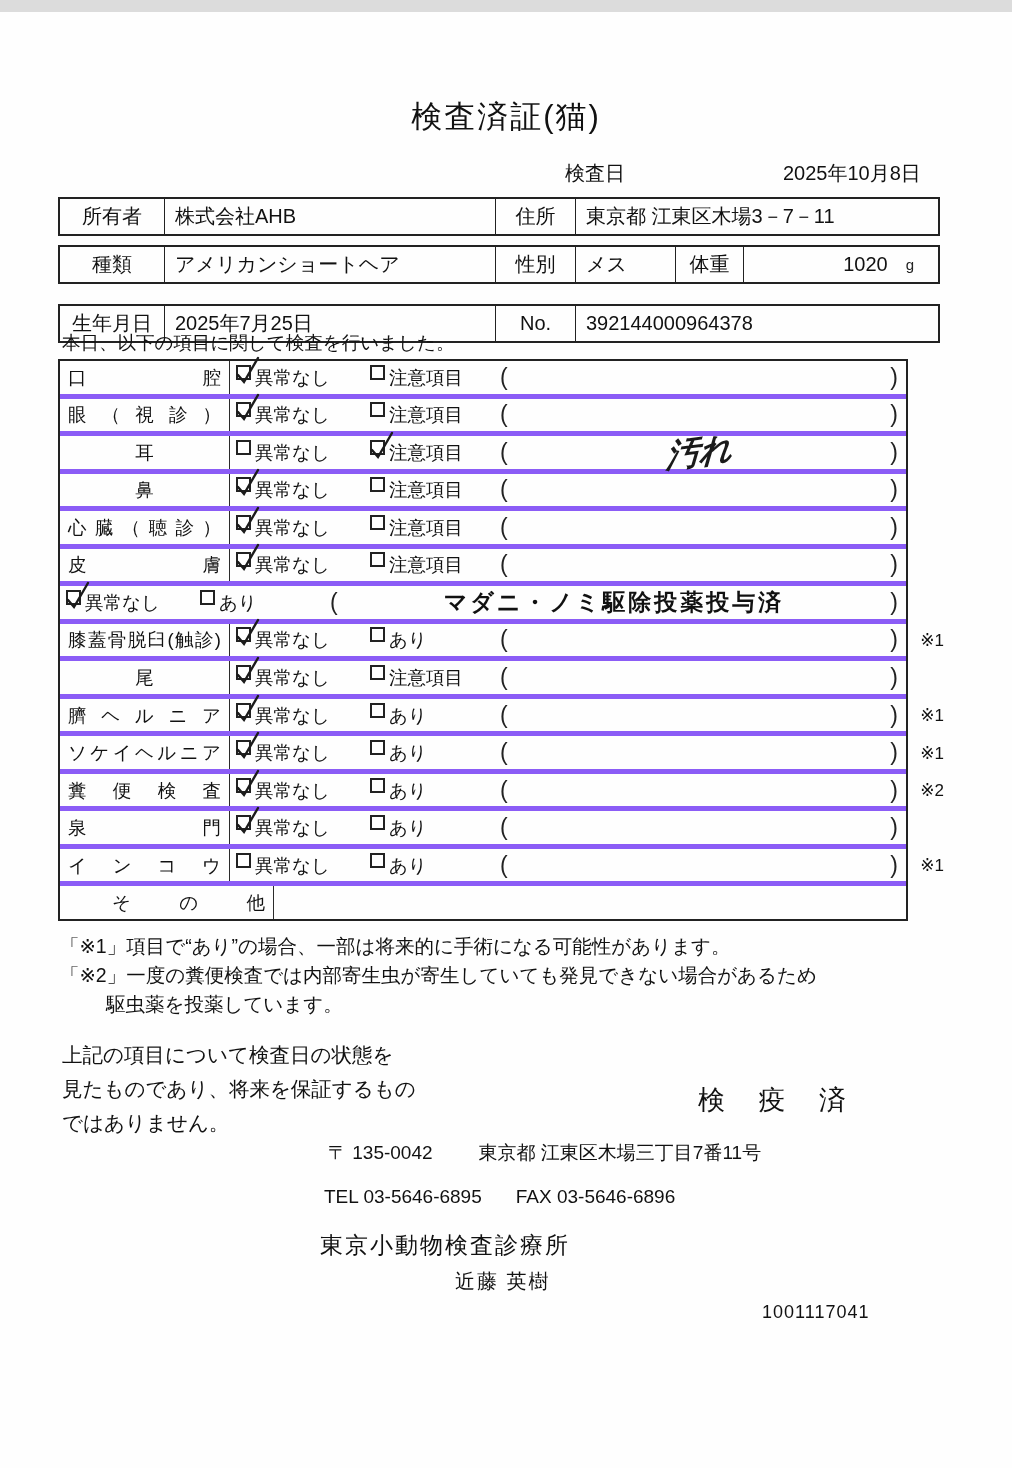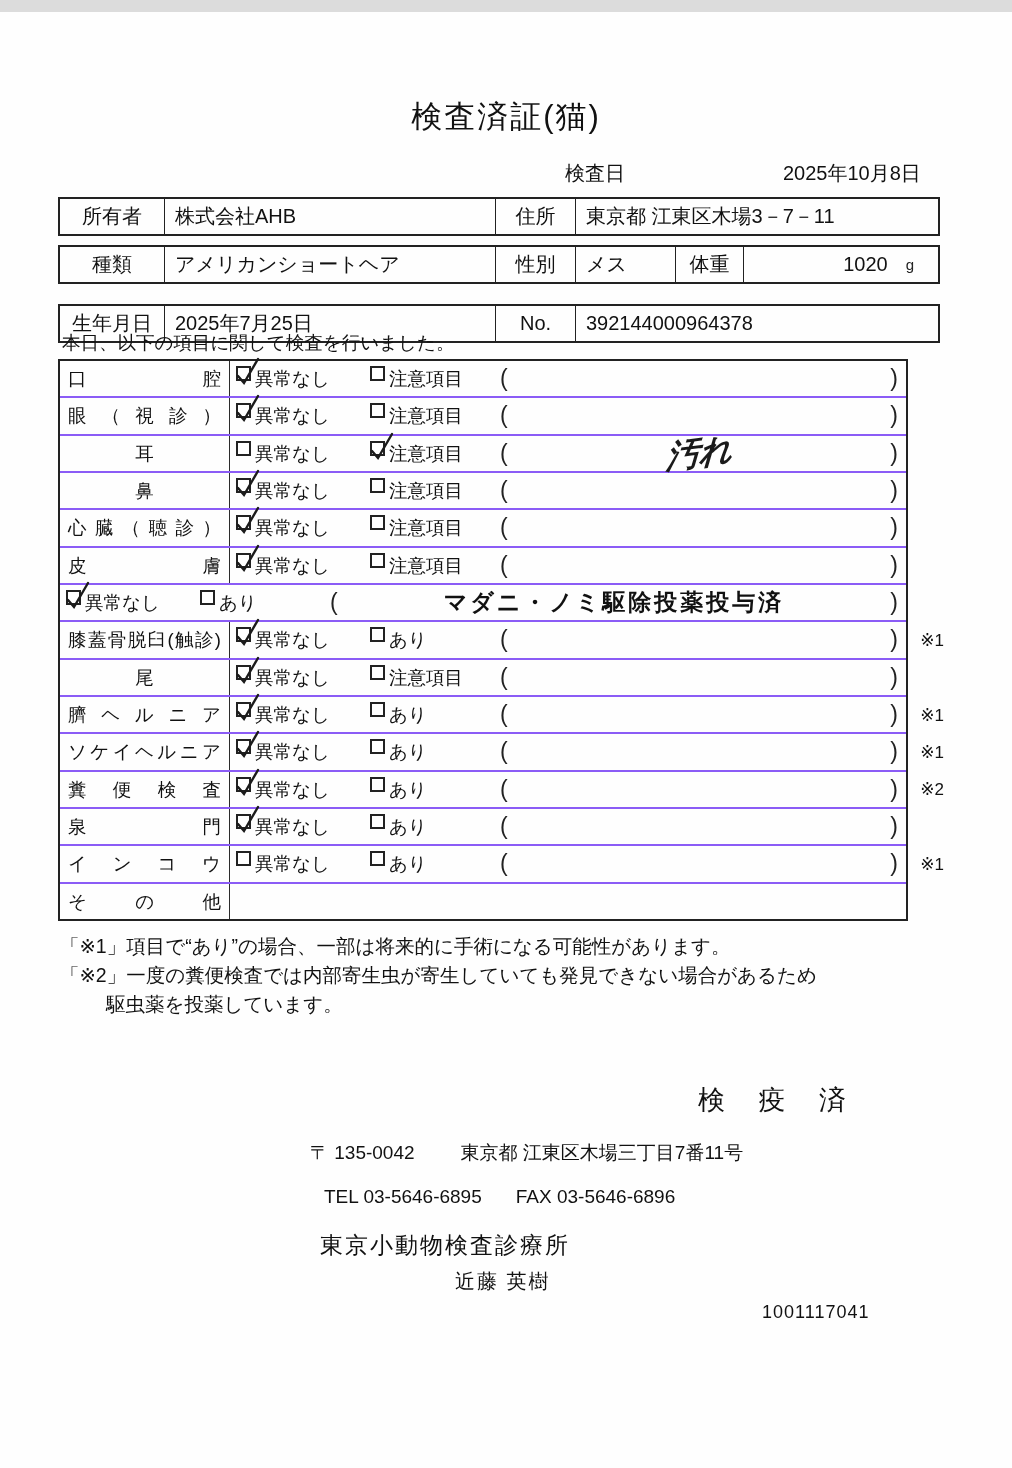--- a/index.html
+++ b/index.html
@@ -19,22 +19,22 @@
   .bl{border-left:1.5px solid #222;}
   .w-lab1{width:104px;} .w-val1{width:331px;} .w-lab2{width:80px;}
   .w-sex{width:100px;} .w-wlab{width:68px;}
   .weight-cell{flex:1;justify-content:flex-end;padding-right:24px;}
   .weight-unit{font-size:15px;margin-left:18px;color:#222;}
   .tbl1{top:185px;} .tbl2{top:233px;} .tbl3{top:292px;}
   .intro{top:318px;left:62px;font-size:18.5px;}
   
   .chk{top:347px;left:58px;width:850px;height:562px;border:2px solid #222;box-sizing:border-box;
        display:flex;flex-direction:column;}
-  .chk-row{flex:1;display:flex;border-bottom:2px solid #8b5cf6;position:relative;min-height:0;}
-  .chk-row:last-child{border-bottom:none;}
+  .chk-row{flex:1;display:flex;border-bottom:5px solid #8b5cf6;position:relative;min-height:0;}
+  .chk-row:last-child{border-bottom:none;padding-left:44px;}
   .chk-label{width:170px;border-right:1px solid #2b2b2b;display:flex;align-items:center;
              padding:0 8px;box-sizing:border-box;}
   .chk-label-inner{width:100%;font-size:18.5px;text-align:justify;text-align-last:justify;text-justify:inter-character;}
   .chk-label-inner.center{text-align:center;text-align-last:center;}
   .chk-content{flex:1;display:flex;align-items:center;padding-left:6px;position:relative;min-width:0;}
   .cb{display:flex;align-items:flex-start;width:134px;flex:none;}
   .cb.cb2{width:130px;}
   .cb-box{width:15px;height:15px;border:2px solid #222;box-sizing:border-box;position:relative;
           margin-right:4px;flex:none;background:#fff;}
   .cb-box svg{display:none;position:absolute;left:-4px;top:-13px;width:27px;height:32px;}
@@ -45,21 +45,21 @@
   .p-text{flex:1;text-align:center;font-size:20px;white-space:nowrap;}
   .p-text.handwritten{font-size:33px;font-weight:600;color:#1a1a1a;
        transform:rotate(-7deg) skewX(-10deg);font-style:italic;}
   .p-text.emph{font-size:23px;font-weight:600;letter-spacing:3px;}
   .row-note{position:absolute;right:-38px;top:50%;transform:translateY(-50%);font-size:17px;white-space:nowrap;}
   
   .footnotes{top:920px;left:60px;font-size:19.5px;line-height:29px;}
   .fn-indent{padding-left:46px;}
   .disclaimer{top:1026px;left:62px;font-size:20.5px;line-height:34px;}
   .stamp{top:1070px;left:698px;font-size:27px;letter-spacing:13px;white-space:nowrap;}
-  .postal-row{top:1128px;left:310px;font-size:19px;display:flex;gap:46px;white-space:nowrap;}
+  .postal-row{top:1128px;left:328px;font-size:19px;display:flex;gap:46px;white-space:nowrap;}
   .tel-row{top:1174px;left:324px;font-size:19px;display:flex;gap:34px;white-space:nowrap;justify-content:center;}
   .clinic{top:1218px;left:320px;font-size:23px;letter-spacing:2px;white-space:nowrap;}
   .vet{top:1256px;left:455px;font-size:20px;letter-spacing:2px;white-space:nowrap;}
   .serial{top:1290px;left:762px;font-size:18px;letter-spacing:1px;}
   .scan-edge{bottom:0;left:0;width:100%;height:9px;background:linear-gradient(#fefefe,#c8c8c8);}
 </style>
 </head>
 <body>
 
 <div class="page">
@@ -466,20 +466,25 @@
     </div>
 
   </div>
 
   <div class="abs footnotes">
     <div>「※1」項目で“あり”の場合、一部は将来的に手術になる可能性があります。</div>
     <div>「※2」一度の糞便検査では内部寄生虫が寄生していても発見できない場合があるため</div>
     <div class="fn-indent">駆虫薬を投薬しています。</div>
   </div>
 
+  <div class="abs disclaimer">
+    <div>上記の項目について検査日の状態を</div>
+    <div>見たものであり、将来を保証するもの</div>
+    <div>ではありません。</div>
+  </div>
 
   <div class="abs stamp">検 疫 済</div>
 
   <div class="abs postal-row">
     <span>〒 135-0042</span>
     <span>東京都 江東区木場三丁目7番11号</span>
   </div>
 
   <div class="abs tel-row">
     <span>TEL 03-5646-6895</span>

